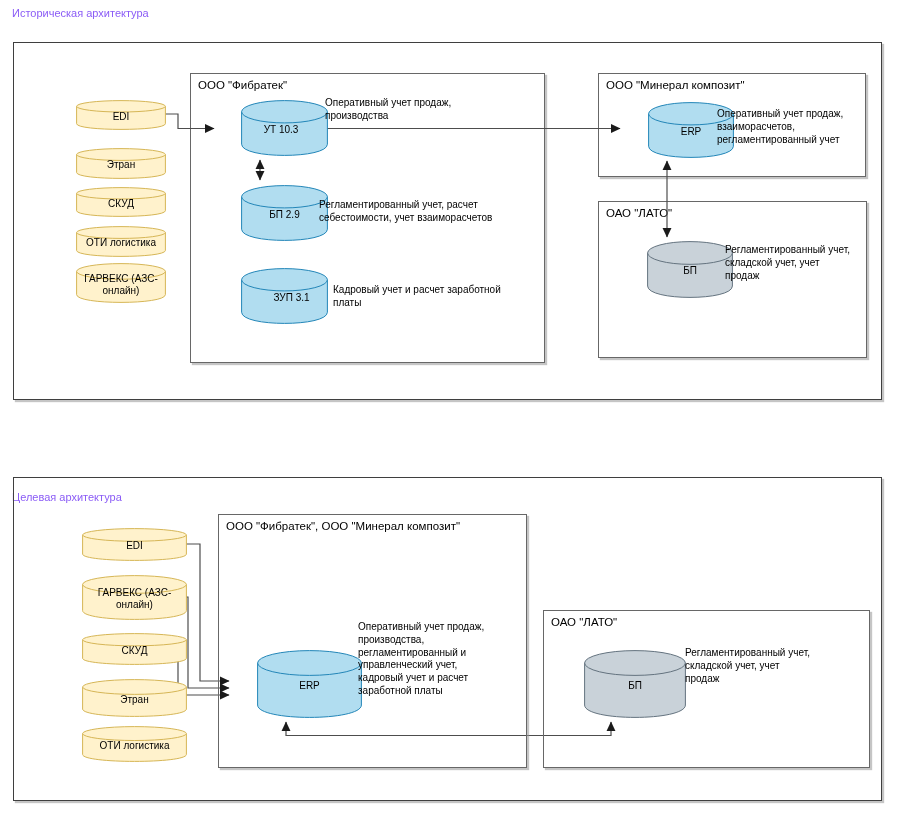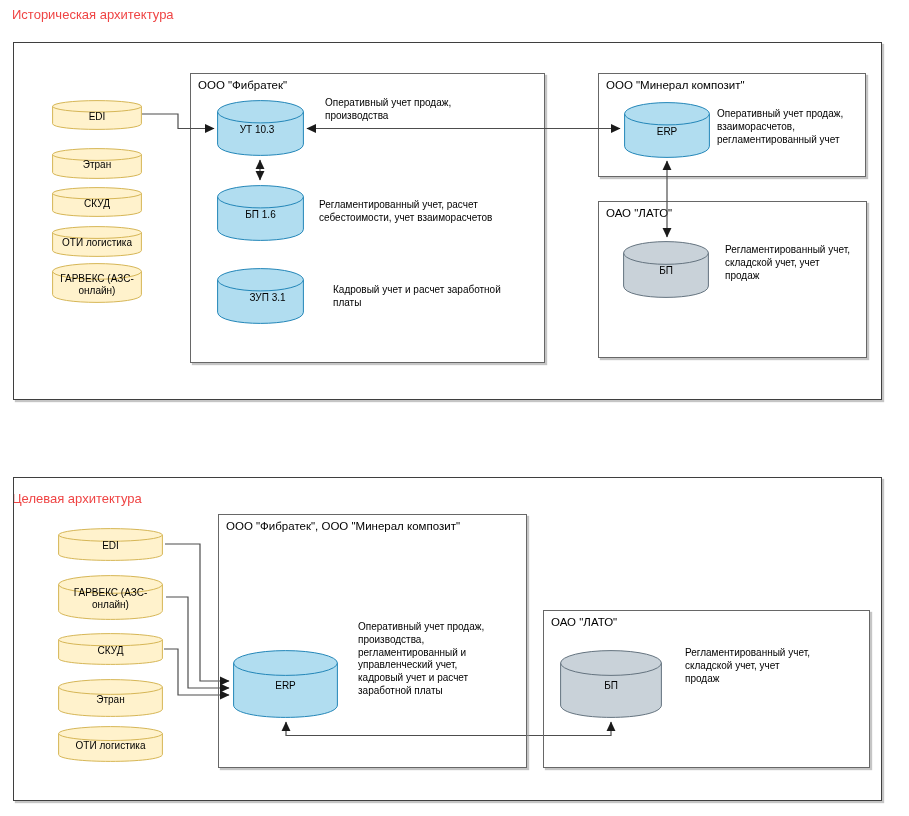--- a/index.html
+++ b/index.html
@@ -1,23 +1,23 @@
 <!DOCTYPE html>
 <html><head>
 <meta charset="utf-8">
 <style>
   html,body{margin:0;padding:0;background:#ffffff;}
   body{width:909px;height:816px;position:relative;font-family:"Liberation Sans",sans-serif;color:#000;overflow:hidden;}
   .abs{position:absolute;}
-  .section-title{font-size:13px;color:#ef4444;}
+  .section-title{font-size:11px;color:#8b5cf6;}
   .box{position:absolute;border:1px solid #676767;background:transparent;box-sizing:border-box;
        box-shadow:2px 2px 1px rgba(150,150,150,0.55);}
   .box.outer{border-color:#3f3f3f;}
   .box-title{position:absolute;left:7px;top:5px;font-size:11.5px;white-space:nowrap;}
-  .cyl{position:absolute;}
+  .cyl{position:absolute;margin-left:24px;}
   .cyl svg{position:absolute;left:0;top:0;}
   .cyl-label{position:absolute;left:0;right:0;top:0;bottom:0;z-index:1;display:flex;align-items:center;
              justify-content:center;text-align:center;font-size:10px;line-height:1.2;white-space:pre-line;
              padding-top:3px;box-sizing:border-box;}
   .desc{position:absolute;font-size:10px;line-height:1.28;white-space:pre-line;}
   #overlay{position:absolute;left:0;top:0;pointer-events:none;}
   #overlay path.conn{fill:none;stroke:#4d4d4d;stroke-width:1.2;}
 </style>
 </head>
 <body>
@@ -99,21 +99,21 @@
       <path d="M0.6,11.76 L0.6,44.24 C0.6,59.120000000000005 86.4,59.120000000000005 86.4,44.24 L86.4,11.76" fill="#B1DDF0" stroke="#2386B8" stroke-width="1"></path>
       <ellipse cx="43.5" cy="11.76" rx="42.9" ry="11.16" fill="#B1DDF0" stroke="#2386B8" stroke-width="1"></ellipse>
     </svg>
   <span class="cyl-label">УТ 10.3</span>
   </div>
 <div class="cyl" style="left:217px;top:185px;width:87px;height:56px;">
     <svg width="87" height="56" viewBox="0 0 87 56">
       <path d="M0.6,11.76 L0.6,44.24 C0.6,59.120000000000005 86.4,59.120000000000005 86.4,44.24 L86.4,11.76" fill="#B1DDF0" stroke="#2386B8" stroke-width="1"></path>
       <ellipse cx="43.5" cy="11.76" rx="42.9" ry="11.16" fill="#B1DDF0" stroke="#2386B8" stroke-width="1"></ellipse>
     </svg>
-  <span class="cyl-label">БП 1.6</span>
+  <span class="cyl-label">БП 2.9</span>
   </div>
 <div class="cyl" style="left:217px;top:268px;width:101px;height:56px;">
     <svg width="87" height="56" viewBox="0 0 87 56">
       <path d="M0.6,11.76 L0.6,44.24 C0.6,59.120000000000005 86.4,59.120000000000005 86.4,44.24 L86.4,11.76" fill="#B1DDF0" stroke="#2386B8" stroke-width="1"></path>
       <ellipse cx="43.5" cy="11.76" rx="42.9" ry="11.16" fill="#B1DDF0" stroke="#2386B8" stroke-width="1"></ellipse>
     </svg>
   <span class="cyl-label">ЗУП 3.1</span>
   </div>
 
 <div class="cyl" style="left:624px;top:102px;width:86px;height:56px;">

